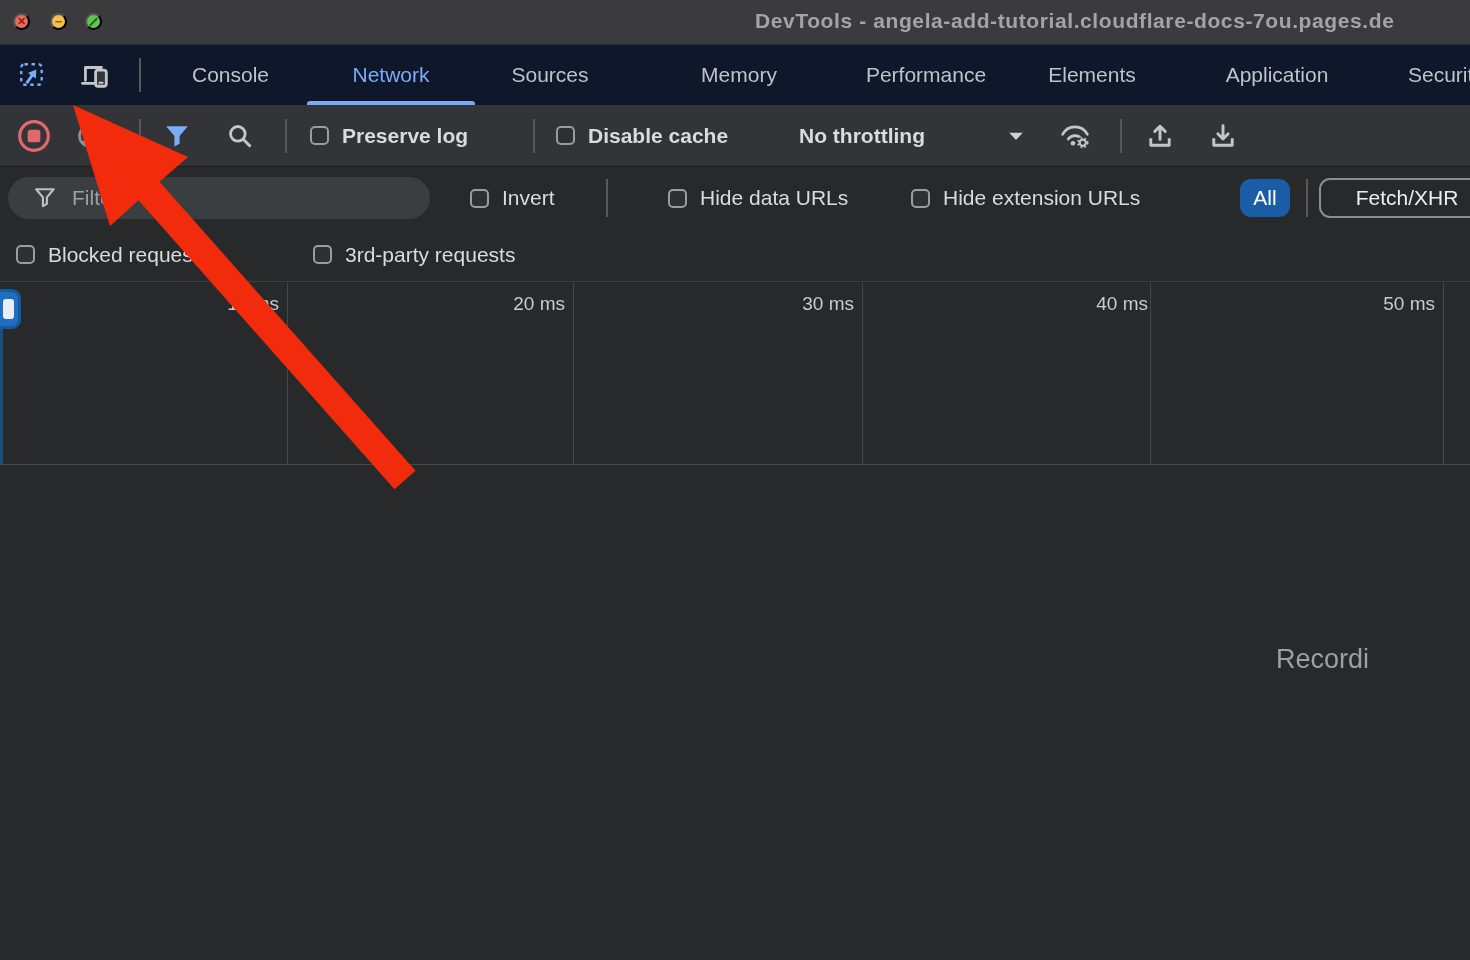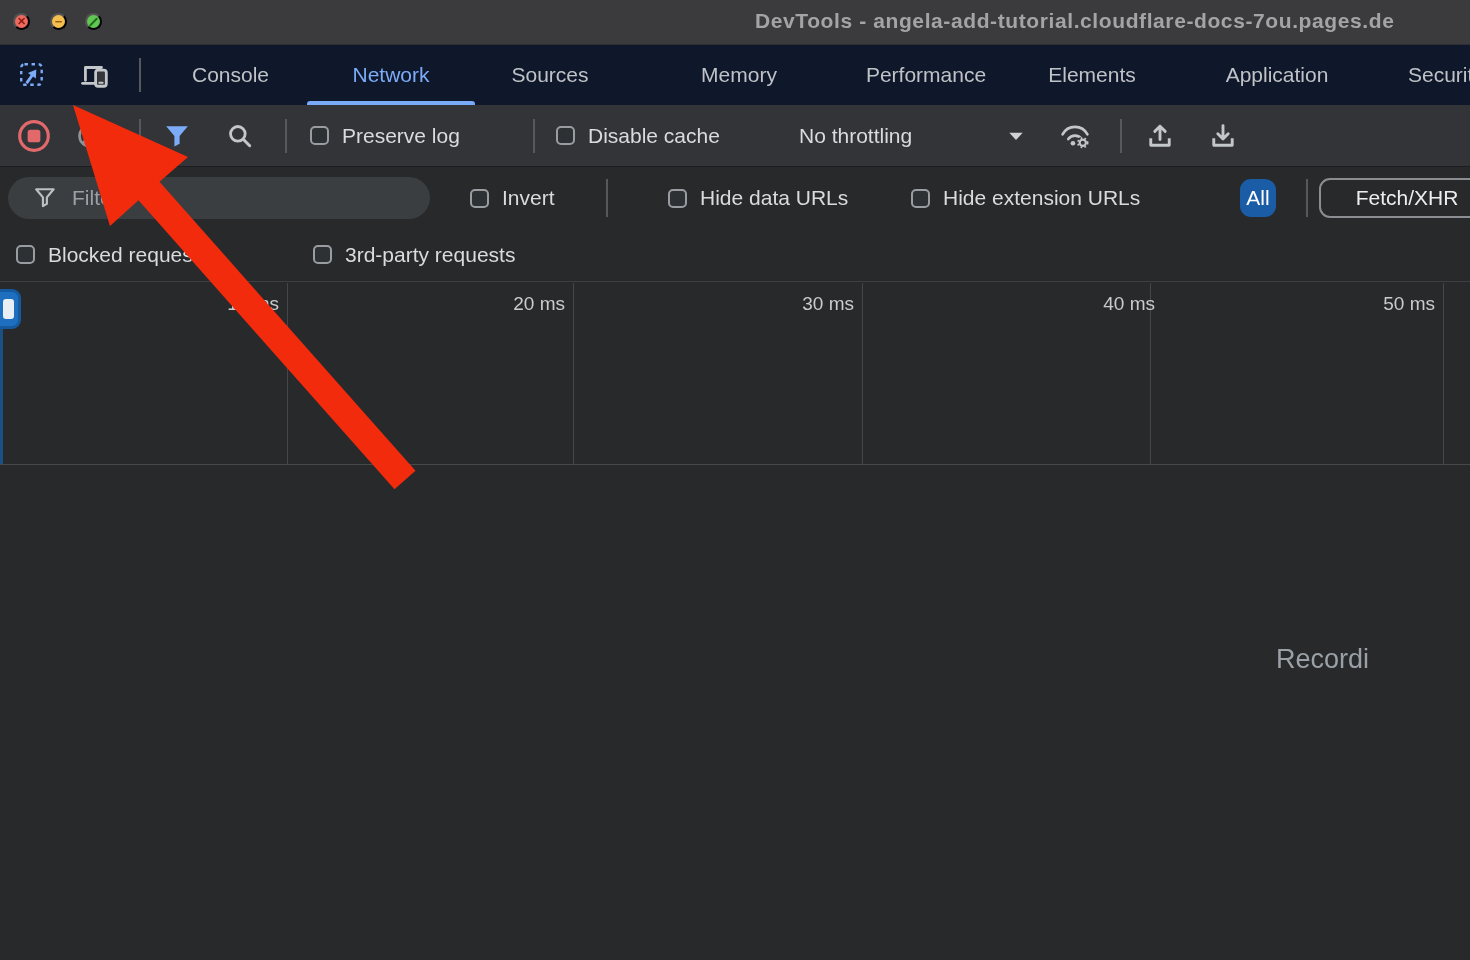--- a/index.html
+++ b/index.html
@@ -30,34 +30,34 @@
          color:#bfc2c6; font-size:21px; cursor:pointer; white-space:nowrap; }
   .tab:nth-child(1){ width:141px; } .tab:nth-child(2){ width:180px; }
   .tab:nth-child(3){ width:138px; } .tab:nth-child(4){ width:240px; }
   .tab:nth-child(5){ width:134px; } .tab:nth-child(6){ width:198px; }
   .tab:nth-child(7){ width:172px; }
   .tab:nth-child(8){ width:210px; justify-content:flex-start; padding-left:45px; }
   .tab.active { color:#7cacf8; }
   .tab.active::after { content:""; position:absolute; left:6px; right:6px; bottom:0; height:4px; border-radius:3px 3px 0 0; background:#78aaf7; }
 
   
-  .nettoolbar { position:absolute; left:0; top:105px; width:1470px; height:62px; background:#323437; border-bottom:1px solid #1c1d1f; }
+  .nettoolbar { position:absolute; left:0; top:105px; width:1470px; height:62px; background:#323437; border-bottom:1px solid #1c1d1f;font-weight:bold; }
   .nettoolbar .abs { position:absolute; top:50%; transform:translateY(-50%); }
   .plainbtn { background:transparent; border:none; cursor:pointer; display:flex; align-items:center; justify-content:center; }
   .cb { display:inline-block; width:19px; height:19px; border:2px solid #999da2; border-radius:5px; background:#2e3134; flex:0 0 auto; cursor:pointer; }
   .cbgroup { display:flex; align-items:center; gap:13px; color:#d9dbdd; font-size:21px; white-space:nowrap; }
   .ddtext { color:#d9dbdd; font-size:21px; white-space:nowrap; cursor:pointer; }
 
   
   .filterrow { position:absolute; left:0; top:168px; width:1470px; height:60px; }
   .filterrow .abs, .row2 .abs { position:absolute; top:50%; transform:translateY(-50%); }
   .filter-pill { left:8px; width:422px; height:42px; border-radius:21px; background:#3b3e41; display:flex; align-items:center; gap:14px; padding-left:26px; cursor:text; }
   .filter-ph { color:#9aa0a6; font-size:21px; }
   .chip { display:flex; align-items:center; justify-content:center; font-size:21px; border-radius:11px; cursor:pointer; white-space:nowrap; }
-  .chip-all { left:1240px; width:36px; height:38px; background:#1b5ca6; color:#ffffff; }
+  .chip-all { left:1240px; width:50px; height:38px; background:#1b5ca6; color:#ffffff; }
   .chip-fetch { left:1319px; width:176px; height:40px; background:transparent; border:2px solid #8a8d91; color:#eceef0; }
 
   
   .row2 { position:absolute; left:0; top:228px; width:1470px; height:54px; border-bottom:1px solid #3d3f42; }
 
   
   .overview { position:absolute; left:0; top:283px; width:1470px; height:182px; border-bottom:1px solid #47484a; }
   .col-div { position:absolute; top:0; bottom:0; width:1px; background:#454649; }
   .ms-label { position:absolute; top:10px; color:#c9cbcd; font-size:19px; white-space:nowrap; }
   .blue-badge { position:absolute; left:-10px; top:6px; width:31px; height:40px; background:#1e6fc0; border:3px solid #155a9e; border-radius:9px; }
@@ -240,21 +240,21 @@
 
   <div class="overview">
     <div class="col-div" style="left:287px;"></div>
     <div class="col-div" style="left:573px;"></div>
     <div class="col-div" style="left:862px;"></div>
     <div class="col-div" style="left:1150px;"></div>
     <div class="col-div" style="left:1443px;"></div>
     <span class="ms-label" style="right:1191px;">10 ms</span>
     <span class="ms-label" style="right:905px;">20 ms</span>
     <span class="ms-label" style="right:616px;">30 ms</span>
-    <span class="ms-label" style="right:315px;">40 ms</span>
+    <span class="ms-label" style="right:322px;">40 ms</span>
     <span class="ms-label" style="right:35px;">50 ms</span>
     <div class="blue-badge">
       <span class="inner"></span>
     </div>
     <div class="blue-line"></div>
   </div>
 
   <div class="empty-line empty-1">Recordi</div>
 
   <svg class="arrow-overlay" width="1470" height="960" viewBox="0 0 1470 960">

